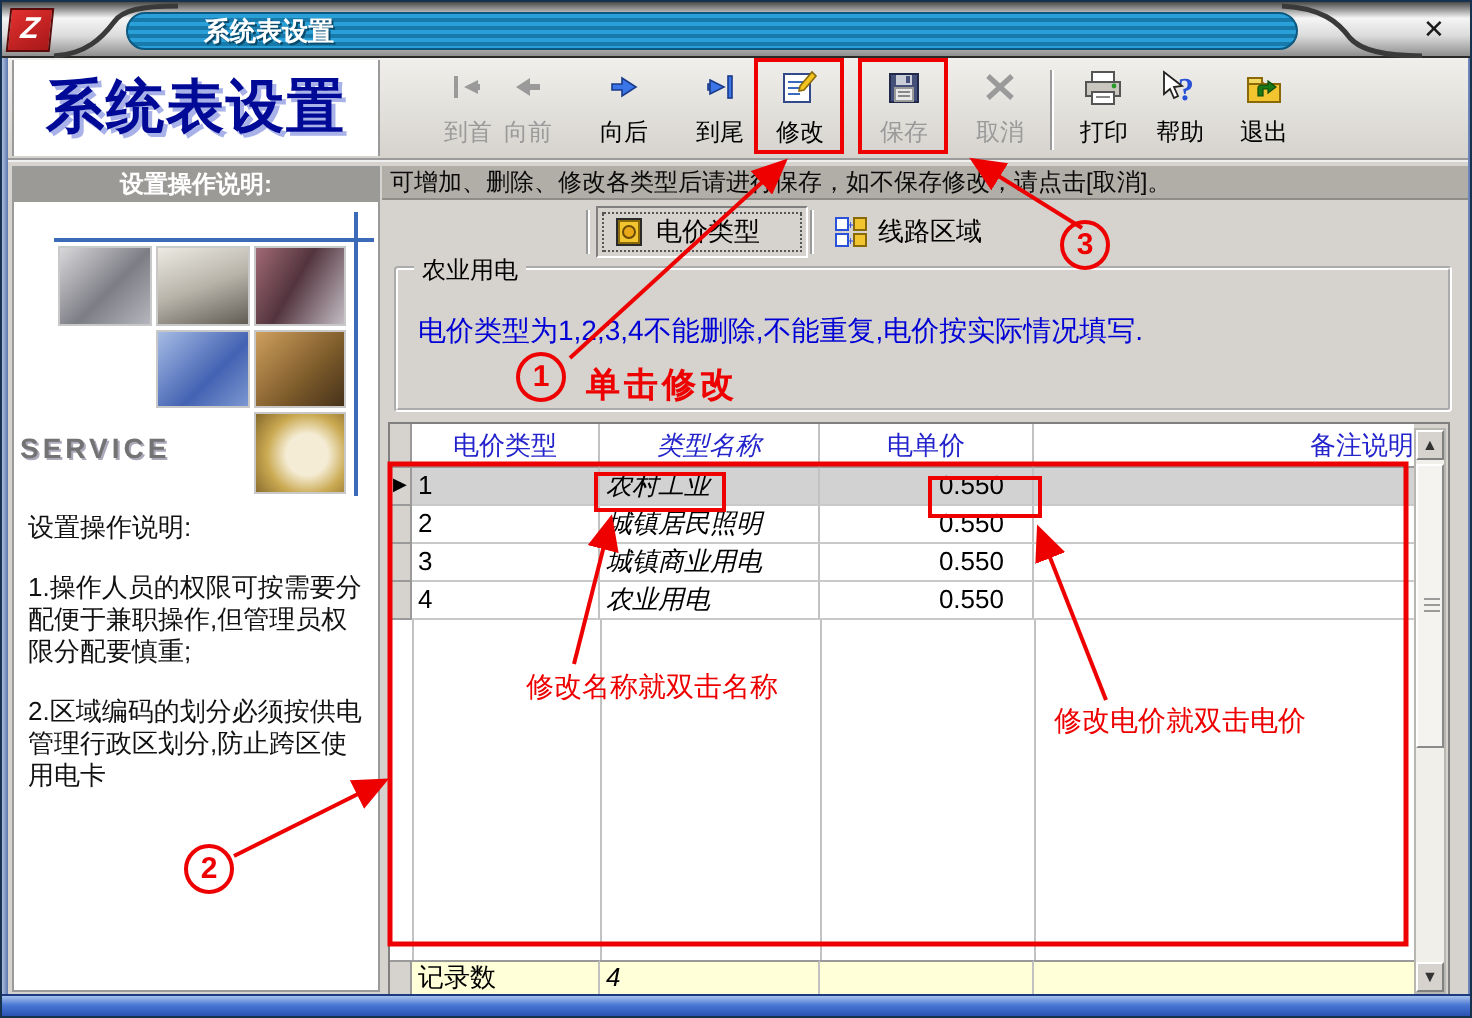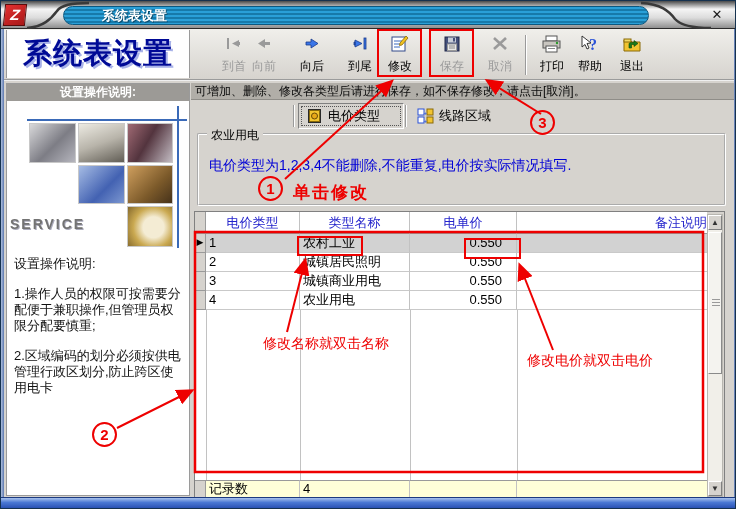--- a/index.html
+++ b/index.html
@@ -86,21 +86,21 @@
   .grid{position:absolute;left:3px;top:128px;width:531px;height:287px;background:#d6d3ce;
     border:1px solid #808080;}
   .gtable{position:absolute;left:0;top:0;width:512px;height:285px;background:#fff;}
   .grow{position:absolute;left:0;width:512px;display:flex;}
   .gcell{border-right:1px solid #c2c2c2;border-bottom:1px solid #c9c9c9;overflow:hidden;white-space:nowrap;
     font-size:13px;color:#000;line-height:18px;}
   .ghead{top:0;height:22px;background:#fff;}
   .ghead .gcell{color:#2424cc;text-align:center;line-height:21px;border-bottom:1px solid #9a9a9a;font-size:13px;}
   .gsel{width:11px;background:#d6d3ce;border-right:1px solid #9a9a9a;border-bottom:1px solid #9a9a9a;
     font-size:9px;line-height:17px;color:#000;text-align:center;padding:0;}
-  .cw1{width:94px;padding-left:3px;} .cw2{width:110px;padding-left:3px;}
+  .cw1{width:94px;padding-left:3px;} .cw2{width:110px;padding-left:3px;font-style:italic;}
   .cw3{width:107px;text-align:right;padding-right:14px;} .cw4{width:190px;border-right:none;}
   .grow.selected .gcell{background:#d2d2d2;}
   .gfill{position:absolute;left:0;top:98px;width:512px;height:170px;background:#fff;}
   .vline{position:absolute;top:0;width:1px;height:170px;background:#c2c2c2;}
   .gfoot{top:268px;height:17px;}
   .gfoot .gcell{background:#ffffd8;border-top:1px solid #9a9a9a;border-bottom:none;line-height:16px;font-size:13px;}
   .gfoot .gsel{background:#d6d3ce;}
 
   
   .vscroll{position:absolute;right:1px;top:2px;width:16px;height:283px;background:#f1efe9;

